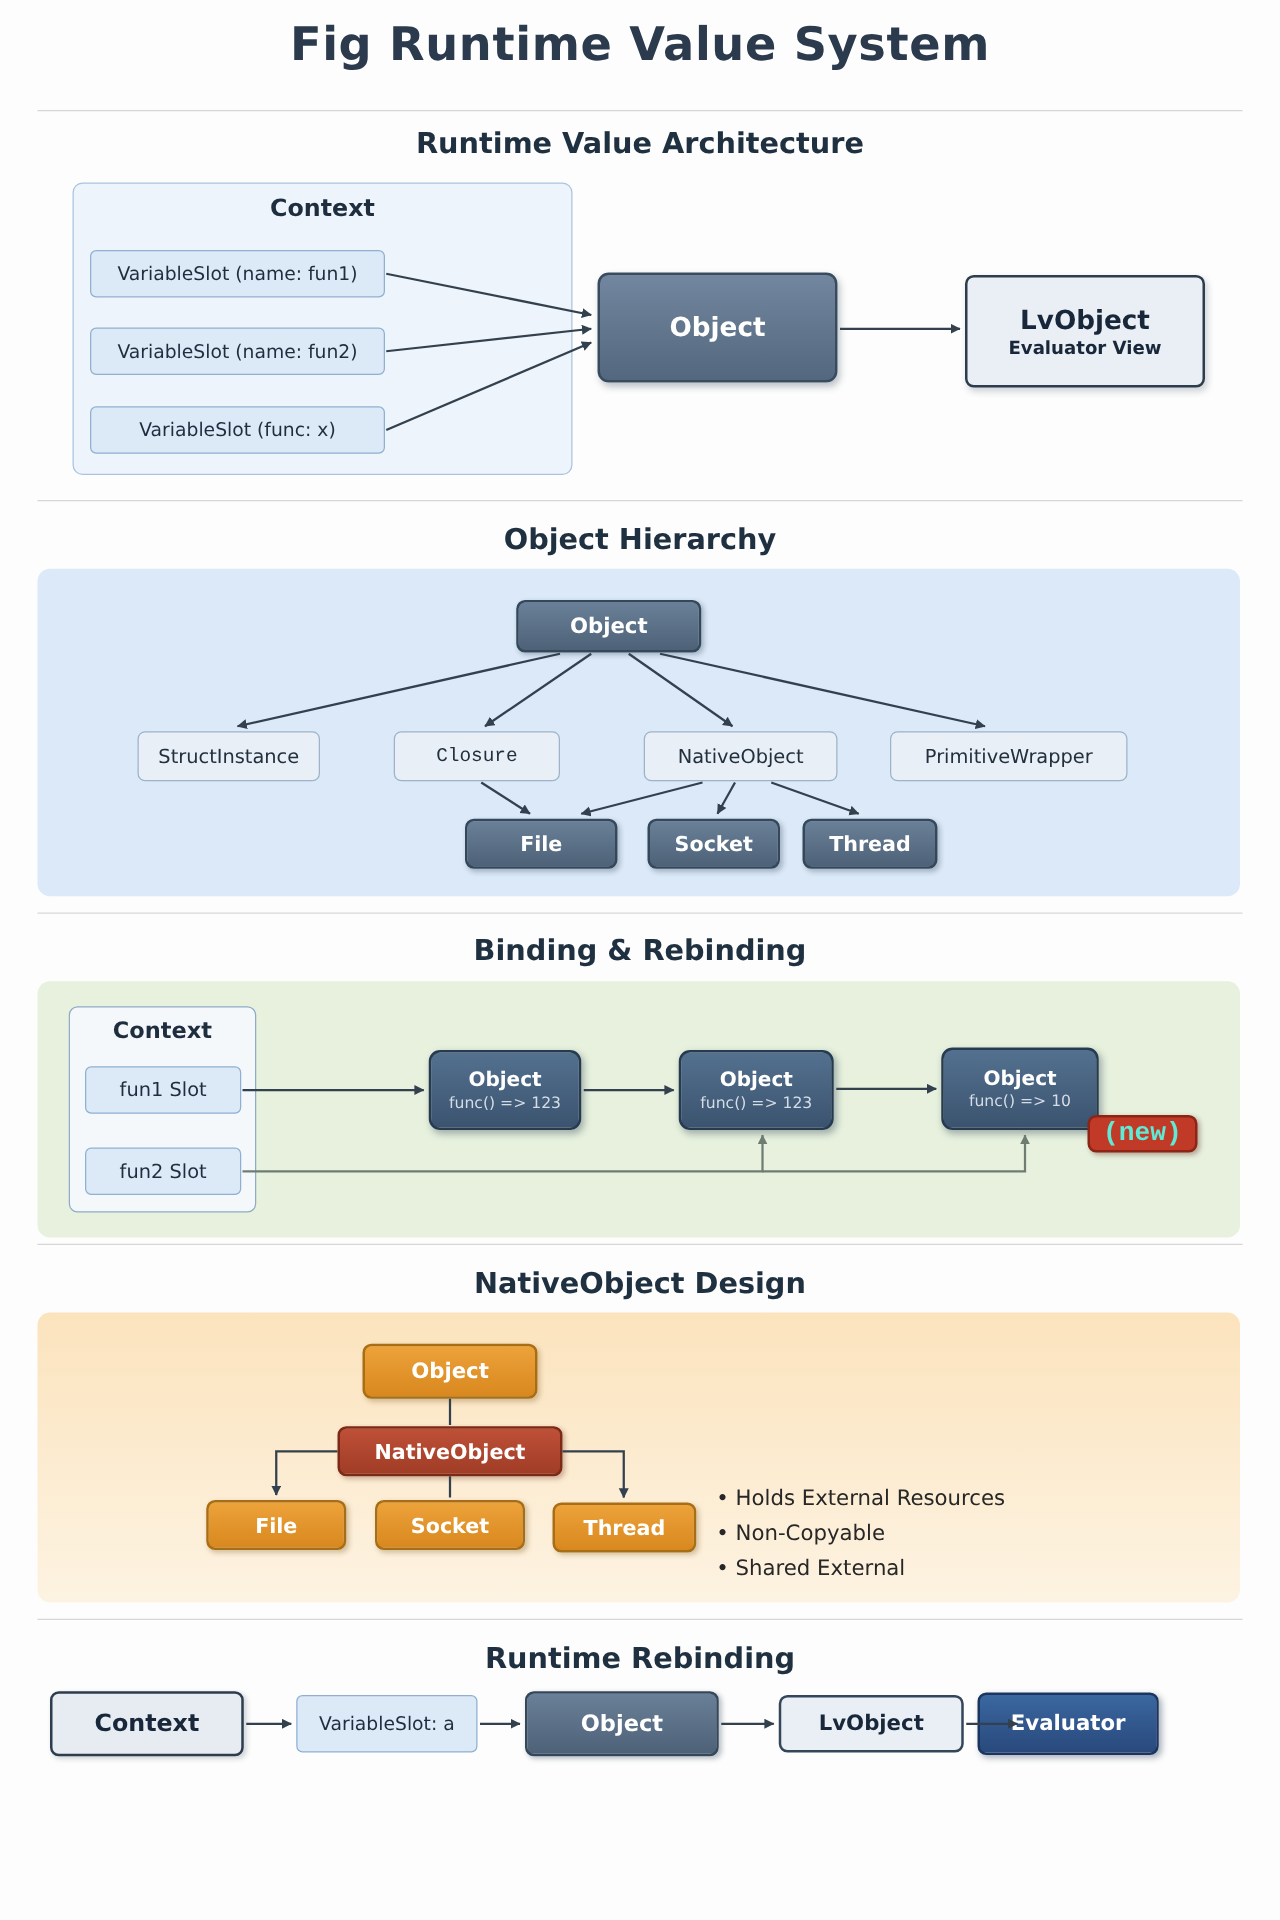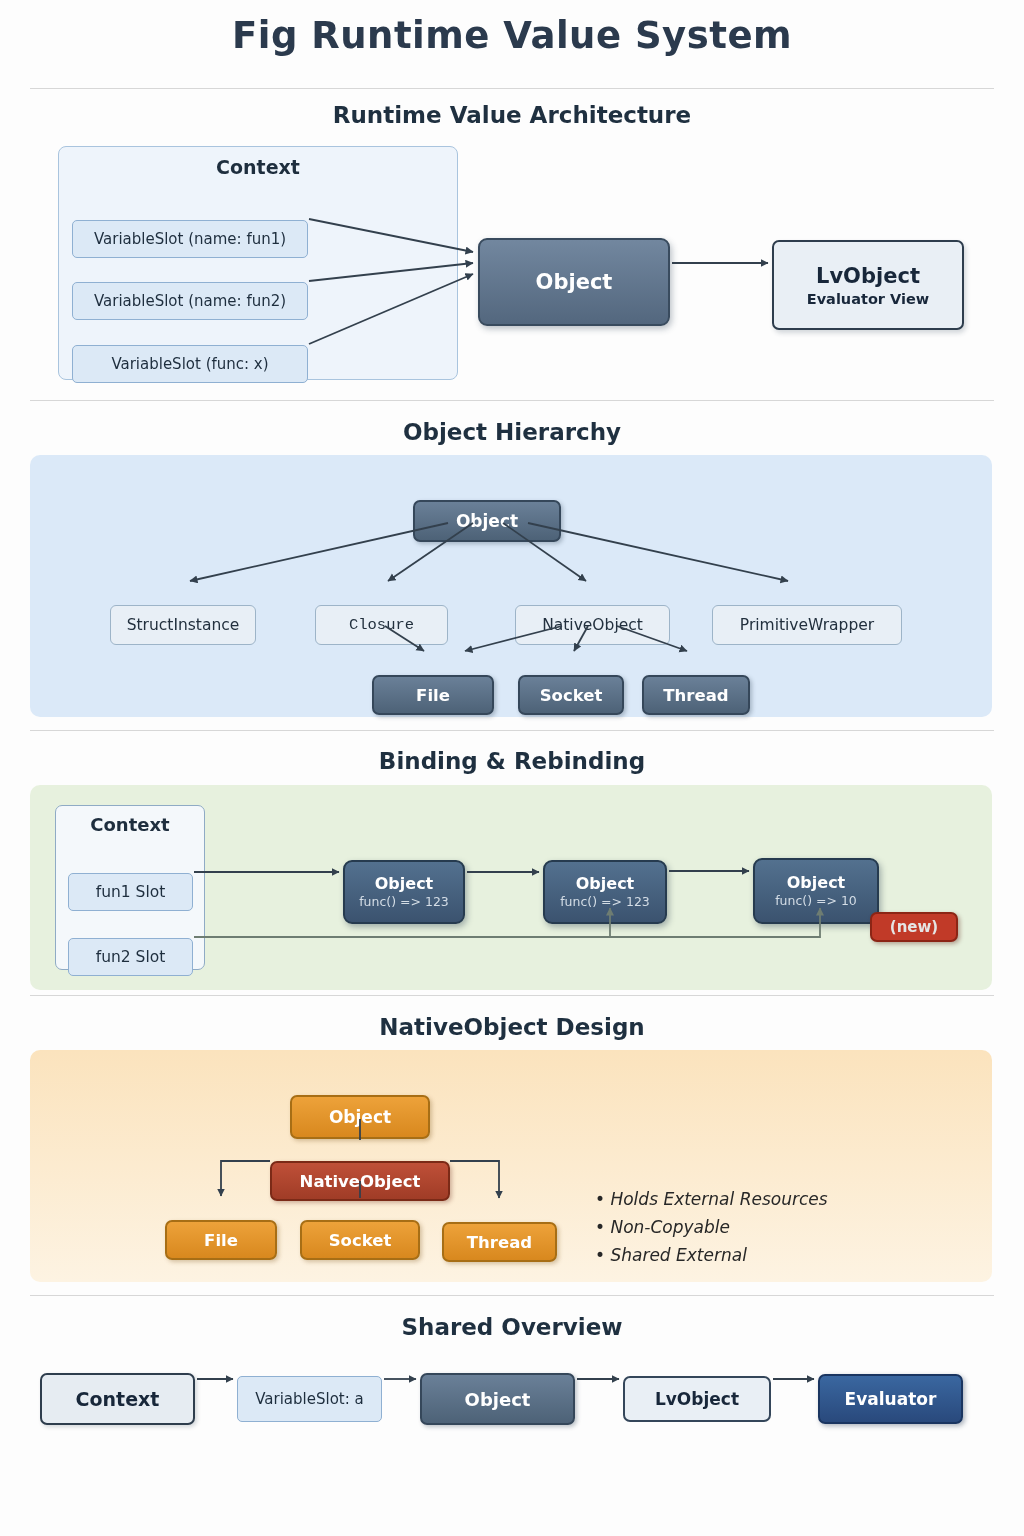--- a/index.html
+++ b/index.html
@@ -1,39 +1,39 @@
 <!DOCTYPE html>
 <html><head>
 <meta charset="utf-8">
 <style>
   html,body{margin:0;padding:0;background:#ffffff;}
   body{font-family:"DejaVu Sans","Liberation Sans",sans-serif;}
   #page{position:relative;width:1024px;height:1536px;background:#fdfdfd;overflow:hidden;}
   .abs{position:absolute;box-sizing:border-box;}
-  .center{display:flex;align-items:center;justify-content:center;text-align:center;margin-top:20px;}
+  .center{display:flex;align-items:center;justify-content:center;text-align:center;}
   .col{flex-direction:column;}
   .divider{height:1px;background:#d7d7d7;left:30px;width:964px;}
   .main-title{width:100%;text-align:center;font-size:37px;font-weight:bold;color:#2b3a4d;letter-spacing:0.5px;}
   .sec-head{width:100%;text-align:center;font-size:23px;font-weight:bold;color:#1f3040;}
   .panel{border-radius:10px;}
   .panel-blue1{background:#eef4fb;border:1.5px solid #a9c4de;border-radius:8px;}
   .panel-blue2{background:#dbe9f8;}
   .panel-green{background:#e7f1de;}
   .panel-orange{background:linear-gradient(180deg,#fbe3bd,#fdf3e2);}
   .slot{background:#dce9f6;border:1.5px solid #8fb0d2;border-radius:5px;color:#1e2e3e;font-size:15px;}
   .obj-slate{background:linear-gradient(180deg,#72879f,#53677e);border:2px solid #394b5e;border-radius:9px;color:#fff;font-weight:bold;box-shadow:2px 3px 6px rgba(40,60,80,.3);}
   .lv-box{background:#e9eff5;border:2px solid #2e3d4d;border-radius:7px;color:#18273a;box-shadow:2px 3px 5px rgba(40,60,80,.2);}
   .node-light{background:#e8eff6;border:1.5px solid #9db4c8;border-radius:6px;color:#22303e;font-size:15.5px;}
   .node-slate{background:linear-gradient(180deg,#6a8098,#4d6277);border:2px solid #35475a;border-radius:7px;color:#fff;font-weight:bold;font-size:16.5px;box-shadow:2px 2px 4px rgba(40,60,80,.3);}
   .ctx3{background:#f4f8fb;border:1.5px solid #8fabc5;border-radius:7px;}
   .ctx3-label{font-weight:bold;font-size:18px;color:#1e2e3e;}
   .obj-dark{background:linear-gradient(180deg,#53718f,#3b536f);border:2px solid #263b4f;border-radius:9px;color:#fff;box-shadow:2px 3px 6px rgba(30,50,70,.35);}
   .obj-title{font-weight:bold;font-size:16px;line-height:20px;}
   .obj-sub{font-size:12.5px;color:#d4dde6;line-height:16px;}
-  .badge-new{background:#c13a28;border:2px solid #8c2515;border-radius:7px;color:#e5e5e5;font-weight:bold;font-size:15px;box-shadow:2px 2px 4px rgba(80,20,10,.35);}
+  .badge-new{background:#c13a28;border:2px solid #8c2515;border-radius:7px;color:#5eead4;font-weight:bold;font-size:21px;box-shadow:2px 2px 4px rgba(80,20,10,.35);font-family:Liberation Mono, monospace;}
   .node-orange{background:linear-gradient(180deg,#eda23a,#d8881e);border:2px solid #a76e15;border-radius:7px;color:#fff;font-weight:bold;font-size:16.5px;box-shadow:2px 2px 4px rgba(120,80,20,.3);}
   .node-red{background:linear-gradient(180deg,#bf5038,#a03c26);border:2px solid #7b2a17;border-radius:7px;color:#fff;font-weight:bold;font-size:16.5px;box-shadow:2px 2px 4px rgba(100,30,15,.3);}
   .bullets{font-size:17px;color:#272727;line-height:28px;}
   .bullet::before{content:"•  ";}
   .ov-context{background:#e6ecf2;border:2px solid #2e3d4d;border-radius:7px;color:#18273a;font-weight:bold;font-size:19px;box-shadow:2px 2px 4px rgba(40,60,80,.2);}
   .ov-lv{background:#e9eff5;border:2px solid #34465a;border-radius:7px;color:#18273a;font-weight:bold;font-size:17px;}
   .node-darkblue{background:linear-gradient(180deg,#3a67a0,#29497c);border:2px solid #1a3560;border-radius:7px;color:#fff;font-weight:bold;font-size:17px;box-shadow:2px 2px 5px rgba(20,40,70,.35);}
   svg{display:block;}
 </style>
 </head>
@@ -103,33 +103,33 @@
 
   <div class="abs sec-head" style="top:1014px;left:0;">NativeObject Design</div>
   <div class="abs panel panel-orange" style="left:30px;top:1050px;width:962px;height:232px;"></div>
 
   <div class="abs node-orange center" style="left:290px;top:1075px;width:140px;height:44px;font-size:17px;">Object</div>
   <div class="abs node-red center" style="left:270px;top:1141px;width:180px;height:40px;">NativeObject</div>
   <div class="abs node-orange center" style="left:165px;top:1200px;width:112px;height:40px;">File</div>
   <div class="abs node-orange center" style="left:300px;top:1200px;width:120px;height:40px;">Socket</div>
   <div class="abs node-orange center" style="left:442px;top:1202px;width:115px;height:40px;">Thread</div>
 
-  <div class="abs bullets" style="left:595px;top:1185px;font-style:italic;">
+  <div class="abs bullets" style="left:573px;top:1185px;">
     <div class="bullet">Holds External Resources</div>
     <div class="bullet">Non-Copyable</div>
     <div class="bullet">Shared External</div>
   </div>
 
-  <div class="abs sec-head" style="top:1314px;left:0;">Shared Overview</div>
+  <div class="abs sec-head" style="top:1314px;left:0;">Runtime Rebinding</div>
 
   <div class="abs ov-context center" style="left:40px;top:1353px;width:155px;height:52px;">Context</div>
   <div class="abs slot center" style="left:237px;top:1356px;width:145px;height:46px;font-size:15px;">VariableSlot: a</div>
   <div class="abs node-slate center" style="left:420px;top:1353px;width:155px;height:52px;font-size:18px;">Object</div>
   <div class="abs ov-lv center" style="left:623px;top:1356px;width:148px;height:46px;">LvObject</div>
-  <div class="abs node-darkblue center" style="left:818px;top:1354px;width:145px;height:50px;">Evaluator</div>
+  <div class="abs node-darkblue center" style="left:782px;top:1354px;width:145px;height:50px;">Evaluator</div>
 
   <svg class="abs" style="left:0;top:0;pointer-events:none;" width="1024" height="1536" viewBox="0 0 1024 1536">
     <defs>
       <marker id="ah" markerWidth="9" markerHeight="9" refX="7.5" refY="4" orient="auto" markerUnits="userSpaceOnUse">
         <path d="M0,0 L8,4 L0,8 z" fill="#33404d"></path>
       </marker>
       <marker id="ahg" markerWidth="9" markerHeight="9" refX="7.5" refY="4" orient="auto" markerUnits="userSpaceOnUse">
         <path d="M0,0 L8,4 L0,8 z" fill="#6e7d72"></path>
       </marker>
     </defs>

